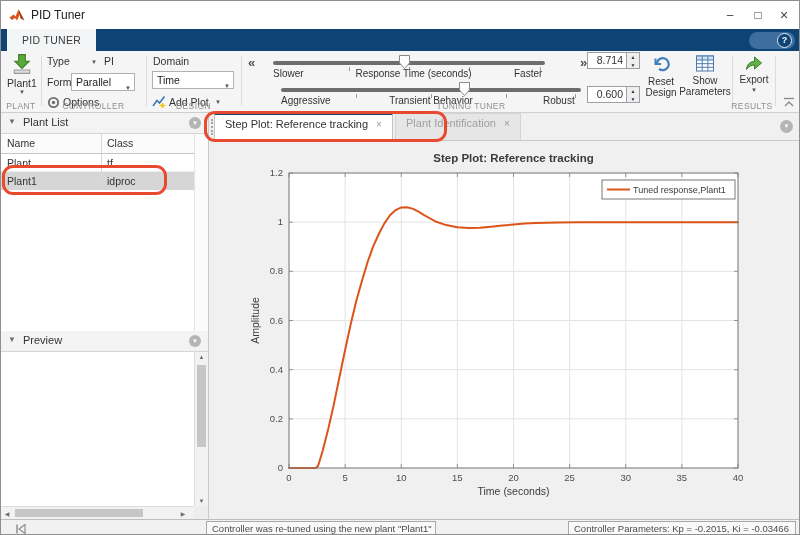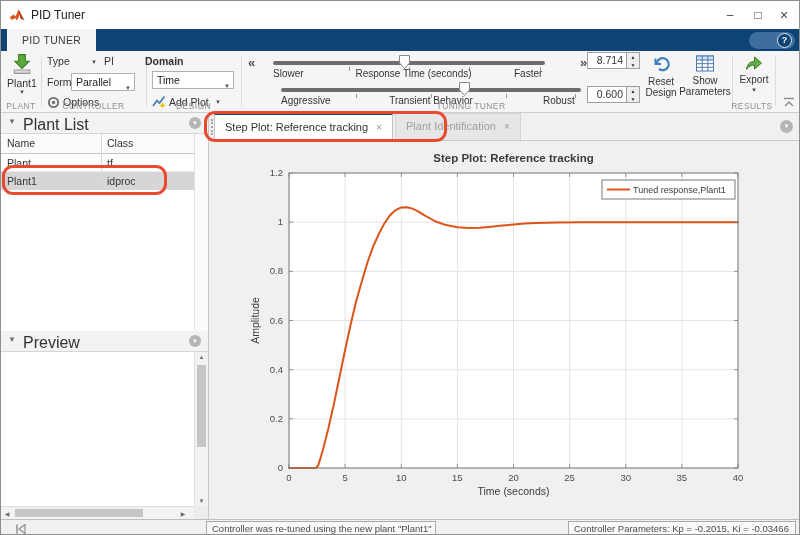--- a/index.html
+++ b/index.html
@@ -33,41 +33,41 @@
   .sliderlab{position:absolute;font-size:10px;color:#333;white-space:nowrap;}
   .chev{position:absolute;font-size:13px;color:#4f4f4f;font-weight:bold;}
   .spinbox{position:absolute;width:40px;height:17px;border:1px solid #9aa0a6;background:#fff;box-sizing:border-box;
            font-size:10.5px;text-align:right;padding:1px 3px 0 0;}
   .stepper{position:absolute;width:13px;height:17px;border:1px solid #9aa0a6;border-left:none;background:#eee;box-sizing:border-box;}
   .stepper span{display:block;height:7.5px;font-size:5px;text-align:center;color:#333;line-height:8px;}
   .bigbtn{position:absolute;text-align:center;font-size:10px;color:#333;line-height:11px;}
   
   .panelhead{position:absolute;left:0;width:207px;height:21px;background:#f3f3f3;border-bottom:1px solid #d5d5d5;box-sizing:border-box;}
   .panelhead .tri{position:absolute;left:7px;top:4px;font-size:8px;color:#6e6e6e;}
-  .panelhead .ptitle{position:absolute;left:22px;top:3px;font-size:16px;color:#333;}
+  .panelhead .ptitle{position:absolute;left:22px;top:3px;font-size:11px;color:#333;}
   .circlebtn{position:absolute;width:12px;height:12px;border-radius:50%;background:#b5b5b5;color:#fff;font-size:6px;
              text-align:center;line-height:12px;}
   .tblheader{position:absolute;left:0;top:133px;width:193px;height:20px;background:#fbfbfb;border-bottom:1px solid #c6c6c6;box-sizing:border-box;font-size:10.5px;color:#333;}
   .tblrow{position:absolute;left:0;width:193px;height:18px;font-size:10.5px;color:#333;border-bottom:1px solid #ececec;box-sizing:border-box;background:#fff;}
   .tblrow.sel{background:#d6d6d6;border-bottom:1px solid #d6d6d6;}
   .cell1{position:absolute;left:6px;top:2.5px;}
   .cell2{position:absolute;left:106px;top:2.5px;}
   .colline{position:absolute;left:100px;width:1px;background:#d9d9d9;}
   .liststrip{position:absolute;left:193px;top:133px;width:14px;height:197px;background:#fbfbfb;border-left:1px solid #e2e2e2;box-sizing:border-box;}
   .previewpre{position:absolute;left:0;top:351px;width:193px;height:154px;background:#fff;overflow:hidden;}
   .previewpre pre{margin:0;padding:3px 0 0 5px;font-family:"DejaVu Sans Mono",monospace;font-size:9px;line-height:11.5px;color:#333;}
   .vsb{position:absolute;left:193px;top:351px;width:14px;height:154px;background:#f2f2f2;border-left:1px solid #ddd;box-sizing:border-box;}
   .vsb .thumb{position:absolute;left:2px;top:13px;width:9px;height:82px;background:#c6c6c6;}
   .sbarrow{position:absolute;font-size:6px;color:#6e6e6e;width:100%;text-align:center;}
   .hsb{position:absolute;left:0;top:505px;width:193px;height:13px;background:#f2f2f2;border-top:1px solid #ddd;box-sizing:border-box;}
   .hsb .thumb{position:absolute;left:14px;top:2px;width:128px;height:8px;background:#c6c6c6;}
   .maindiv{position:absolute;left:207px;top:112px;width:1px;height:406px;background:#c9c9c9;}
   
   .tabbar{position:absolute;left:208px;top:112px;width:592px;height:28px;background:#f0f0f0;border-bottom:1px solid #c9c9c9;box-sizing:border-box;}
-  .doctab{position:absolute;top:0;height:27px;box-sizing:border-box;font-size:11px;line-height:25px;padding:0 10px;white-space:nowrap;}
+  .doctab{position:absolute;top:0;height:27px;box-sizing:border-box;font-size:11px;line-height:19px;padding:0 10px;white-space:nowrap;}
   .doctab .x{margin-left:8px;color:#9a9a9a;font-size:10px;}
   .doctab.active{background:#fff;border:1px solid #c4c4c4;border-top:2px solid #0d4475;border-bottom:none;color:#333;}
   .doctab.inactive{background:#e6e6e6;border:1px solid #d4d4d4;border-bottom:none;color:#9f9f9f;}
   .draghandle{position:absolute;left:2px;top:6px;height:16px;width:0;border-left:2px dotted #a5a5a5;}
   
   .figure{position:absolute;left:208px;top:140px;width:592px;height:378px;background:#f0f0f0;}
   
   .statusbar{position:absolute;left:0;top:518px;width:100%;height:17px;background:#f1f1f1;border-top:1px solid #bdbdbd;box-sizing:border-box;}
   .statusbox{position:absolute;top:1px;height:13px;border:1px solid #a8a8a8;background:#f9f9f9;font-size:9.5px;
              color:#4c4c4c;line-height:13px;padding:0 5px;box-sizing:content-box;white-space:nowrap;}
@@ -122,21 +122,21 @@
       <span>Parallel</span>
       <span class="arr">▼</span>
     </div>
     <svg class="abs" style="left:46px;top:45px;" width="13" height="13" viewBox="0 0 14 14">
       <circle cx="7" cy="7" r="5" fill="none" stroke="#6f6f6f" stroke-width="2"></circle>
       <circle cx="7" cy="7" r="1.8" fill="#6f6f6f"></circle>
     </svg>
     <span class="abs btnlabel" style="left:62px;top:45px;">Options</span>
     <div class="seclabel" style="left:40px;width:105px;margin-top:17px;">CONTROLLER</div>
 
-    <span class="abs btnlabel" style="left:144px;top:4px;font-weight:bold;">Domain</span>
+    <span class="abs btnlabel" style="left:152px;top:4px;">Domain</span>
     <div class="combo" style="left:151px;top:20px;width:82px;">
       <span>Time</span>
       <span class="arr">▼</span>
     </div>
     <svg class="abs" style="left:151px;top:44px;" width="14" height="13" viewBox="0 0 14 13">
       <path d="M1 11 L5 5.5 L7.5 8 L12.5 1.5" fill="none" stroke="#3a76b5" stroke-width="1.6"></path>
       <polygon points="10.5,7 11.6,9.4 14,10.5 11.6,11.6 10.5,14 9.4,11.6 7,10.5 9.4,9.4" fill="#f4c20d"></polygon>
     </svg>
     <span class="abs btnlabel" style="left:168px;top:45px;">Add Plot</span>
     <span class="abs smallarr" style="left:214px;top:48px;">▼</span>

